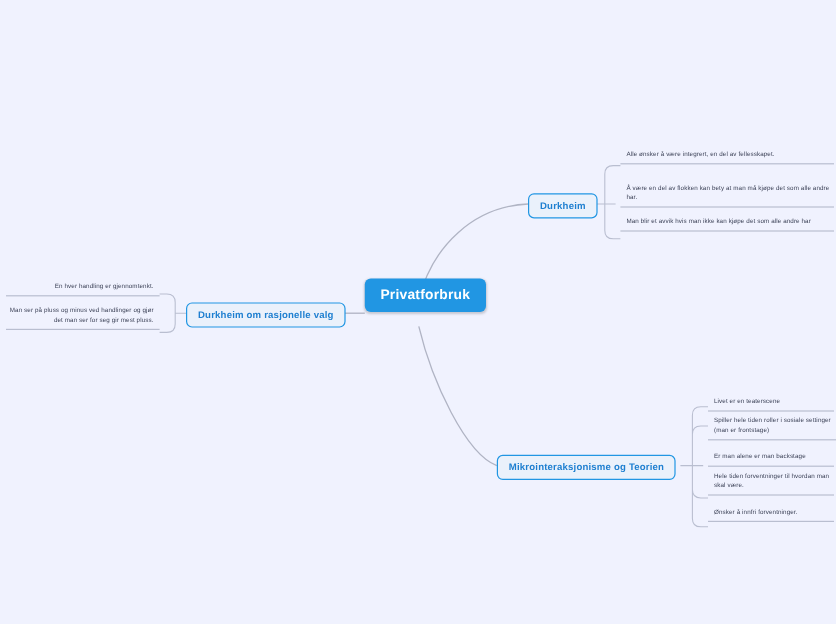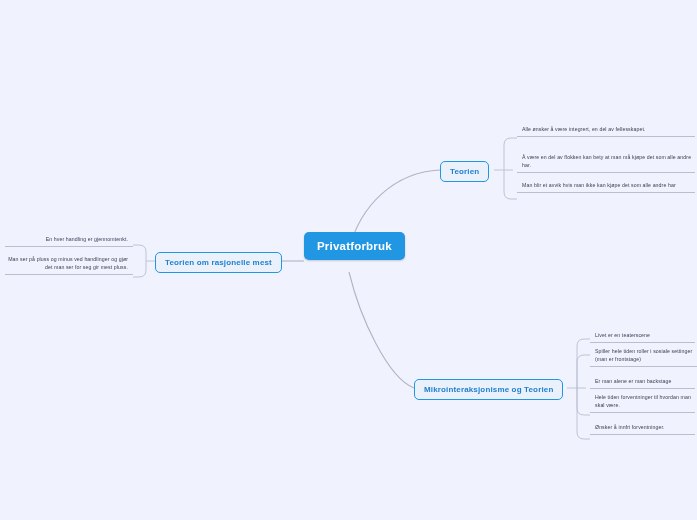--- a/index.html
+++ b/index.html
@@ -105,35 +105,35 @@
                M 577 388 L 577 408 Q 577 415 584 415 L 590 415
                M 577 388 L 577 432 Q 577 439 584 439 L 590 439"></path>
     </g>
   </svg>
 
   <div class="node root" style="left:304px; top:232px;">
     <span>Privatforbruk</span>
   </div>
 
   <div class="node branch" style="left:440px; top:161px;">
-    <span>Teorien</span>
+    <span>Durkheim</span>
   </div>
 
   <div class="leaf right" style="left:517px; top:125px; width:178px;">
     <span>Alle ønsker å være integrert, en del av fellesskapet.</span>
   </div>
   <div class="leaf right" style="left:517px; top:153px; width:178px;">
     <span>Å være en del av flokken kan bety at man må kjøpe det som alle andre har.</span>
   </div>
   <div class="leaf right" style="left:517px; top:181px; width:178px;">
     <span>Man blir et avvik hvis man ikke kan kjøpe det som alle andre har</span>
   </div>
 
   <div class="node branch" style="left:155px; top:252px;">
-    <span>Teorien om rasjonelle mest</span>
+    <span>Durkheim om rasjonelle valg</span>
   </div>
 
   <div class="leaf left" style="left:5px; top:235px; width:128px;">
     <span>En hver handling er gjennomtenkt.</span>
   </div>
   <div class="leaf left" style="left:5px; top:255px; width:128px;">
     <span>Man ser på pluss og minus ved handlinger og gjør det man ser for seg gir mest pluss.</span>
   </div>
 
   <div class="node branch" style="left:414px; top:379px;">

